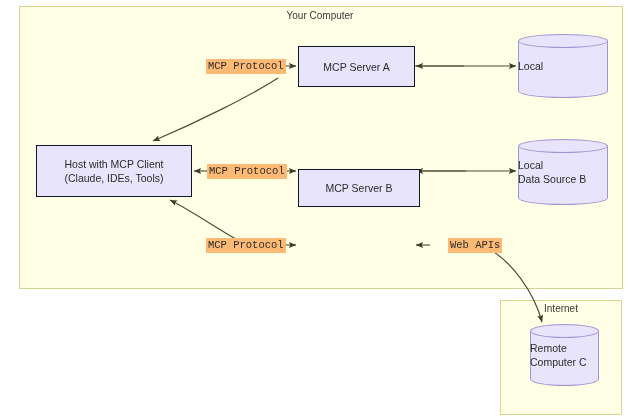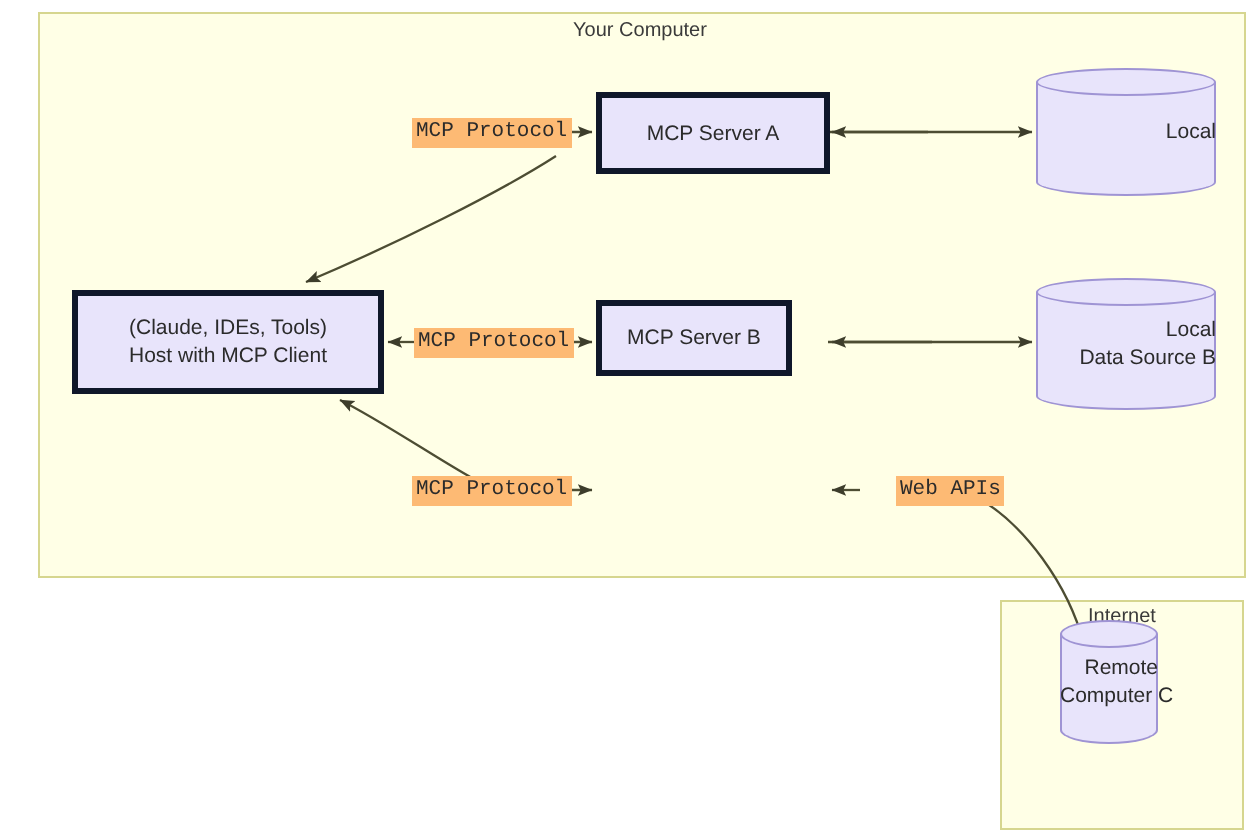--- a/index.html
+++ b/index.html
@@ -35,21 +35,21 @@
     position: absolute;
     font-size: 10px;
     color: #3a3a3a;
     white-space: nowrap;
     text-align: center;
   }
   
   .node-box {
     position: absolute;
     background: #e8e4fb;
-    border: 3px solid #0f172a;
+    border: 1px solid #0f172a;
     box-sizing: border-box;
     display: flex;
     align-items: center;
     justify-content: center;
     flex-direction: column;
     font-size: 10.5px;
     color: #2b2b2b;
     line-height: 14px;
     text-align: right;
   }
@@ -91,21 +91,21 @@
     border-radius: 50%;
     box-sizing: border-box;
     border-top-color: transparent;
   }
   .cyl .label {
     position: absolute;
     left: 0;
     right: 0;
     top: 50%;
     transform: translateY(-50%);
-    text-align: right;
+    text-align: left;
     font-size: 10.5px;
     color: #2b2b2b;
     line-height: 14px;
     z-index: 3;
   }
   .cyl .label .ln { display: block; white-space: nowrap; }
   
   .edge-label {
     position: absolute;
     background: #fdba74;
@@ -158,29 +158,29 @@
 
       <path d="M 236,239 C 218,229 190,210 170,200" marker-end="url(#arrowhead)"></path>
 
       <line x1="430" y1="245" x2="416" y2="245" marker-end="url(#arrowhead)"></line>
 
       <path d="M 489,249 C 512,262 534,292 542,322" marker-end="url(#arrowhead)"></path>
     </g>
   </svg>
 
   <div class="node-box" style="left:36px; top:145px; width:156px; height:52px;">
+    <span class="ln">Host with MCP Client</span>
     <span class="ln">(Claude, IDEs, Tools)</span>
-    <span class="ln">Host with MCP Client</span>
   </div>
 
   <div class="node-box" style="left:298px; top:46px; width:117px; height:41px;">
     <span class="ln">MCP Server A</span>
   </div>
 
-  <div class="node-box" style="left:298px; top:150px; width:98px; height:38px;">
+  <div class="node-box" style="left:298px; top:169px; width:122px; height:38px;">
     <span class="ln">MCP Server B</span>
   </div>
 
 
   <div class="cyl" style="left:518px; top:34px; width:90px; height:64px;">
     <div class="bottom"></div>
     <div class="body"></div>
     <div class="top"></div>
     <div class="label">
       <span class="ln">Local</span>
@@ -190,21 +190,21 @@
   <div class="cyl" style="left:518px; top:139px; width:90px; height:66px;">
     <div class="bottom"></div>
     <div class="body"></div>
     <div class="top"></div>
     <div class="label">
       <span class="ln">Local</span>
       <span class="ln">Data Source B</span>
     </div>
   </div>
 
-  <div class="cyl" style="left:530px; top:310px; width:49px; height:62px;">
+  <div class="cyl" style="left:530px; top:324px; width:69px; height:62px;">
     <div class="bottom"></div>
     <div class="body"></div>
     <div class="top"></div>
     <div class="label">
       <span class="ln">Remote</span>
       <span class="ln">Computer C</span>
     </div>
   </div>
 
   <div class="edge-label" style="left:206px; top:59px;">MCP Protocol</div>

